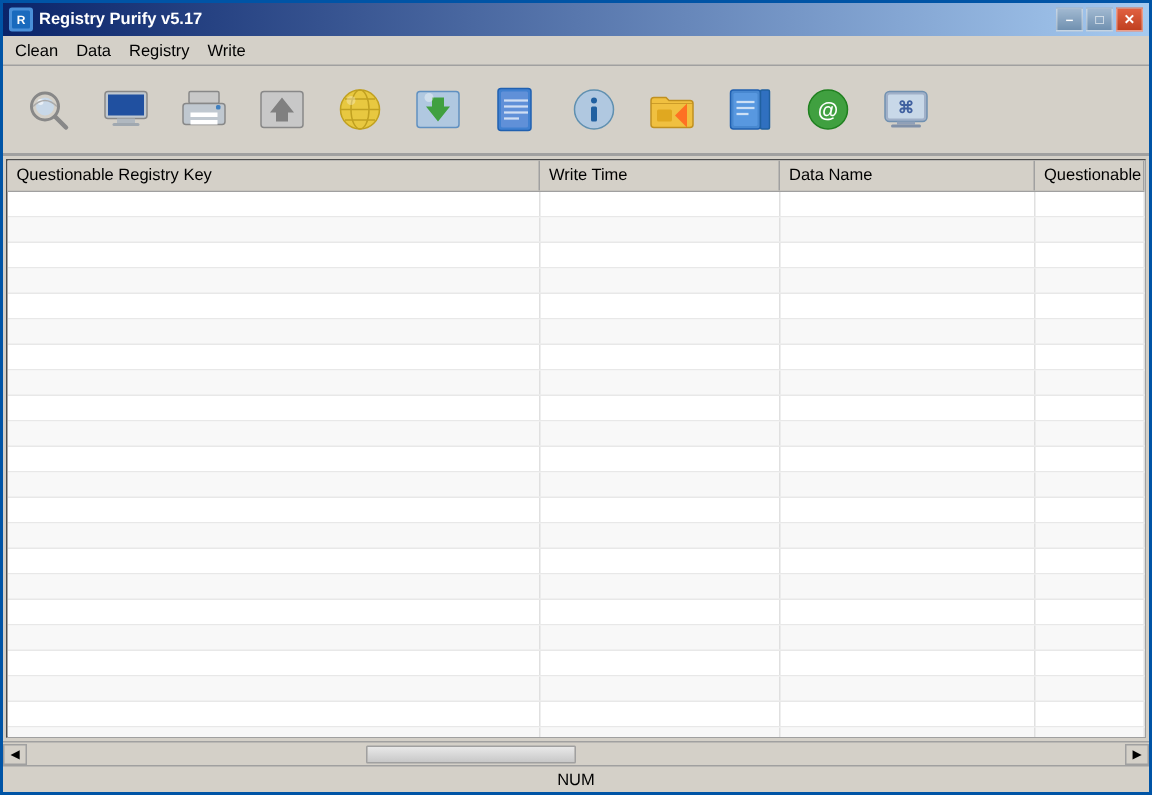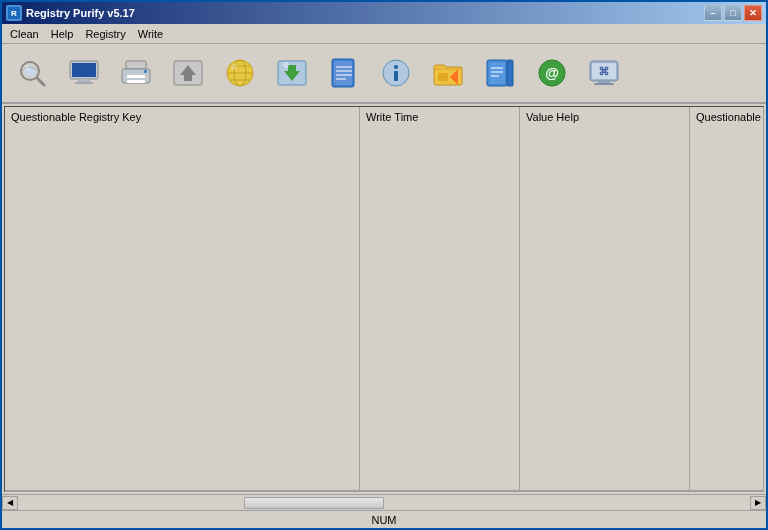--- a/index.html
+++ b/index.html
@@ -122,20 +122,21 @@
       height: 36px;
       display: flex;
       align-items: center;
       justify-content: center;
     }
 
     
     .main-content {
       flex: 1;
       display: flex;
+      flex-direction: column;
       background: white;
       border: 1px inset #a0a0a0;
       margin: 2px;
       overflow: hidden;
     }
 
     
     .table-header {
       display: flex;
       background: #d4d0c8;
@@ -263,21 +264,21 @@
     </div>
     <div class="title-bar-buttons">
       <div class="title-btn title-btn-min">–</div>
       <div class="title-btn title-btn-max">□</div>
       <div class="title-btn title-btn-close">✕</div>
     </div>
   </div>
 
   <div class="menu-bar">
     <div class="menu-item">Clean</div>
-    <div class="menu-item">Help</div>
+    <div class="menu-item">Data</div>
     <div class="menu-item">Registry</div>
     <div class="menu-item">Write</div>
   </div>
 
   <div class="toolbar">
 
     <div class="tool-btn">
       <div class="tool-icon">
         <svg width="36" height="36" viewBox="0 0 36 36">
           <circle cx="16" cy="16" r="9" fill="none" stroke="#888" stroke-width="2"></circle>
@@ -413,21 +414,21 @@
       </div>
     </div>
 
   </div>
 
   <div class="main-content">
 
     <div class="table-header">
       <div class="col-header col-1">Questionable Registry Key</div>
       <div class="col-header col-2">Write Time</div>
-      <div class="col-header col-3">Value Help</div>
+      <div class="col-header col-3">Data Name</div>
       <div class="col-header col-4">Questionable Data Referer</div>
     </div>
 
     <div class="table-body" id="table-body">
 
     <div class="table-row">
       <div class="table-cell col-1"></div>
       <div class="table-cell col-2"></div>
       <div class="table-cell col-3"></div>
       <div class="table-cell col-4"></div>

